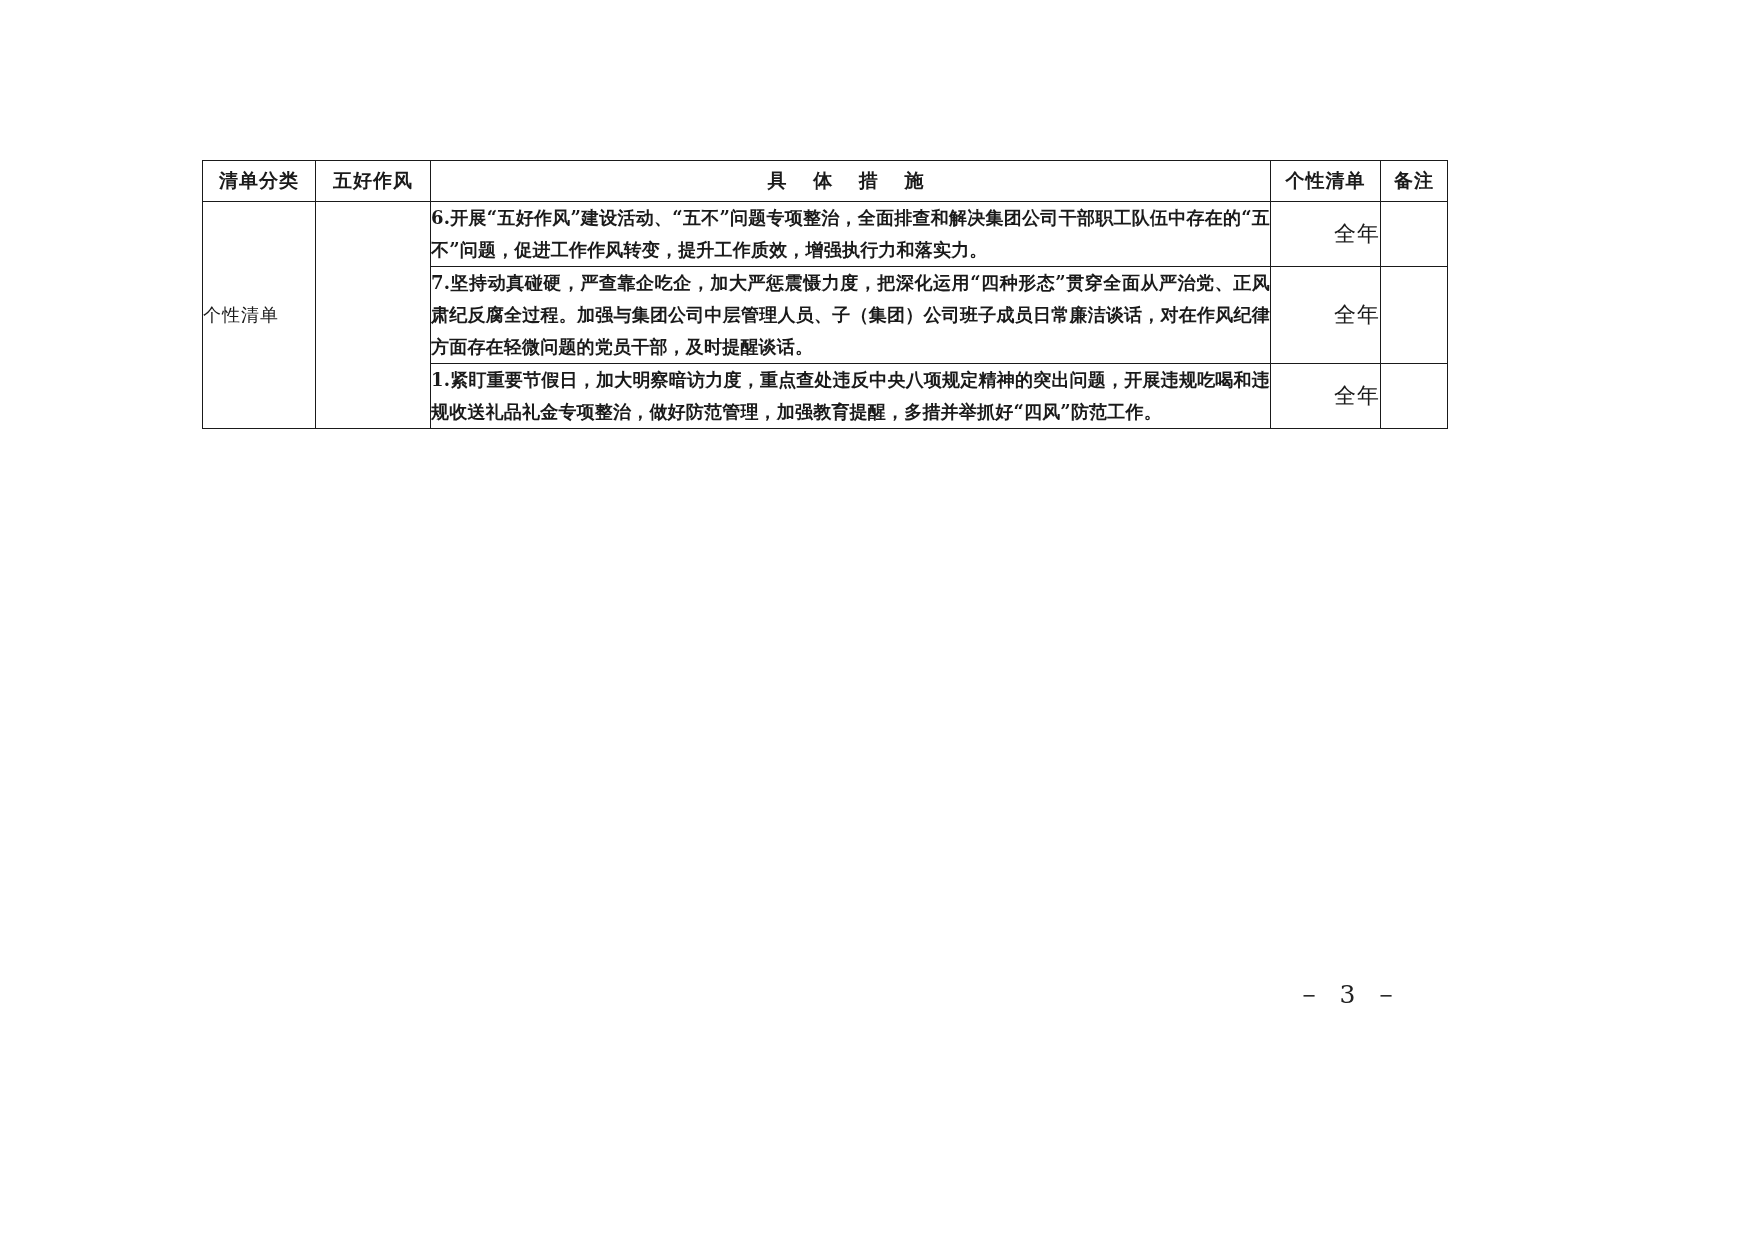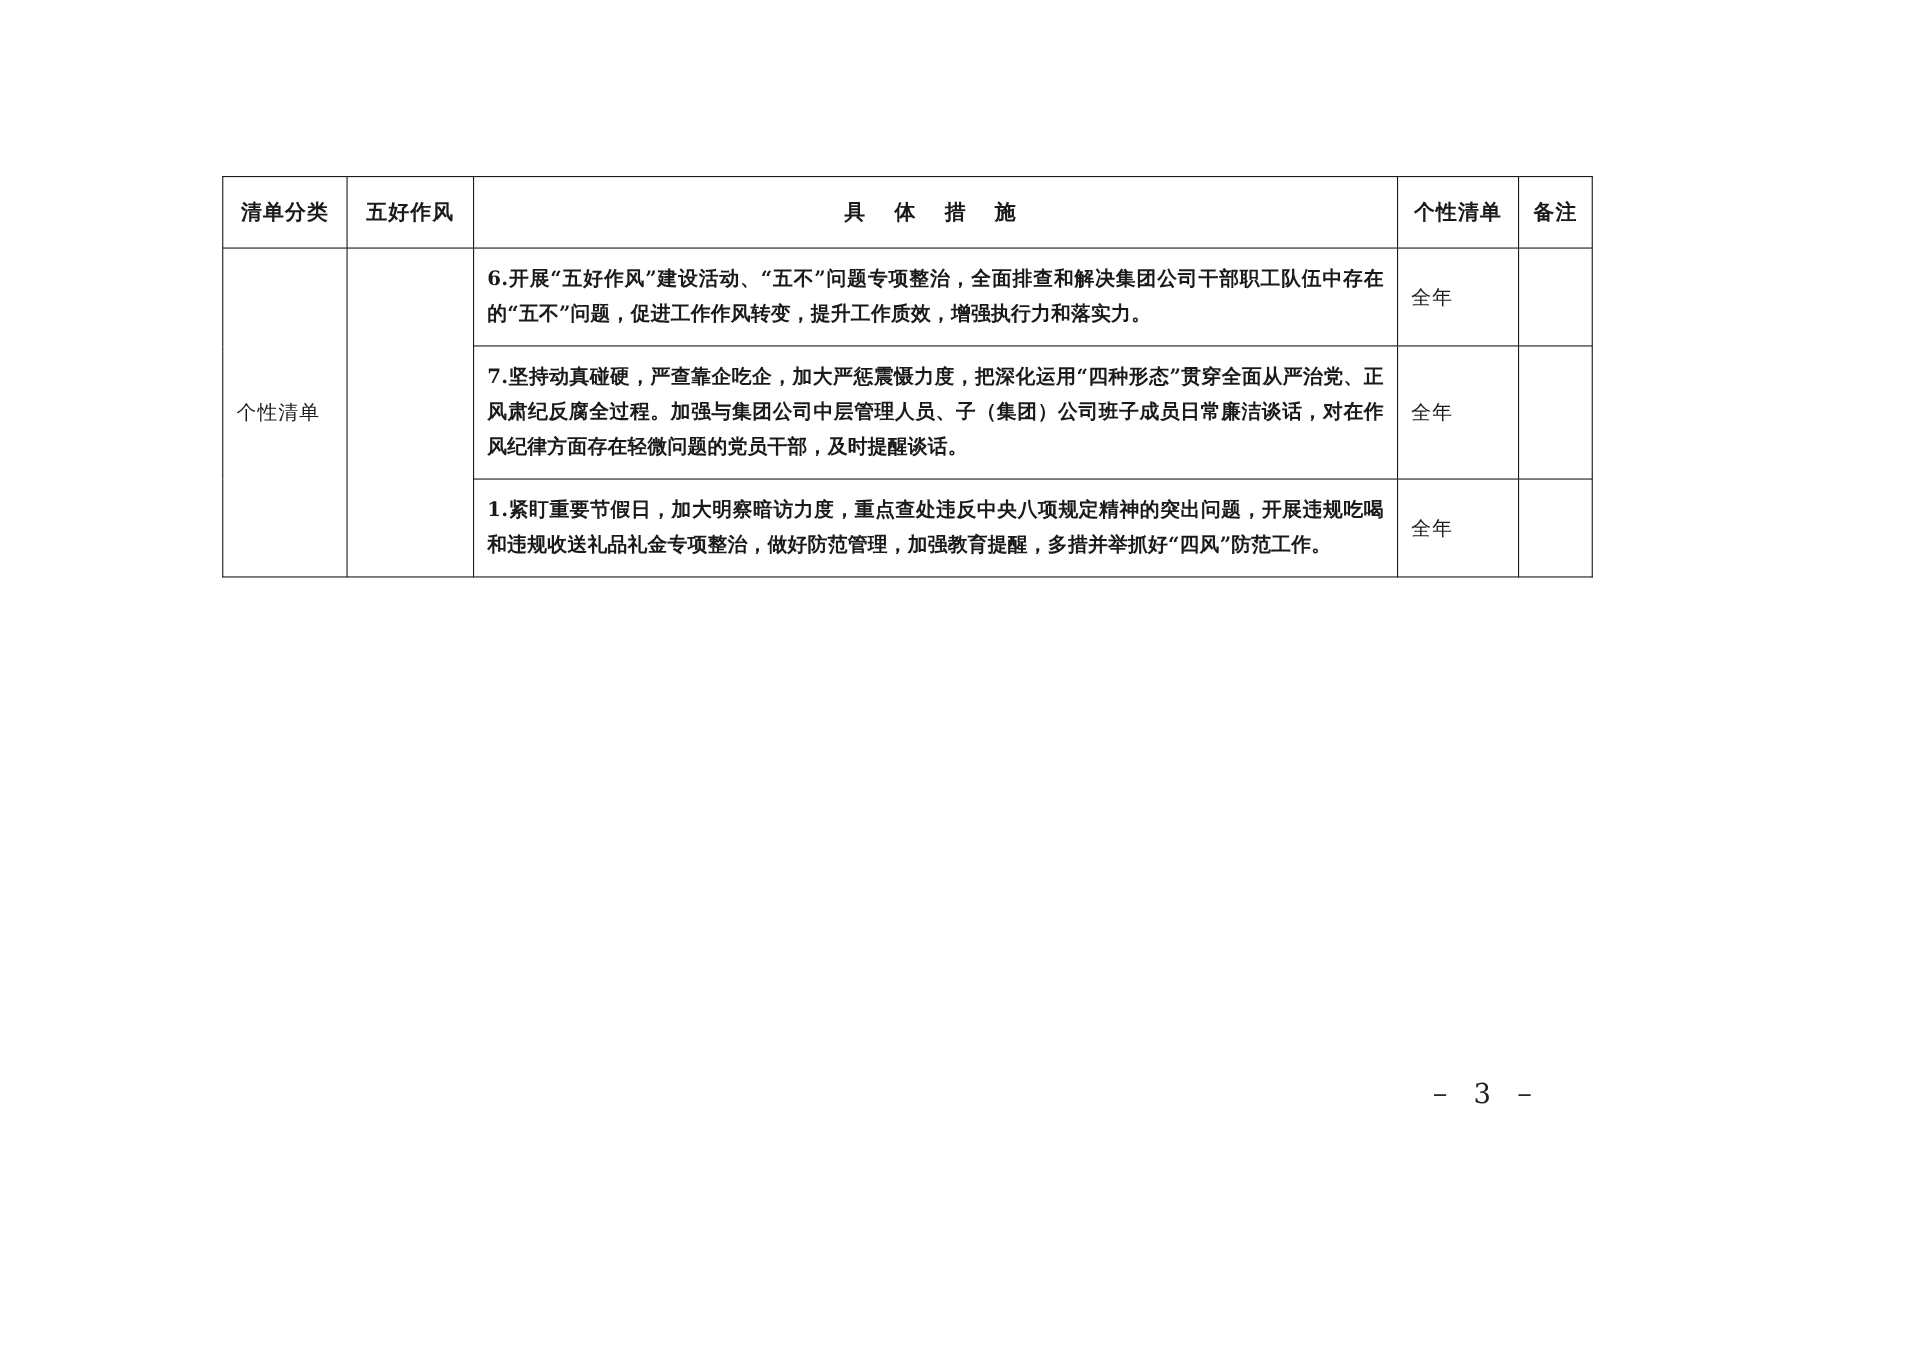--- a/index.html
+++ b/index.html
@@ -26,21 +26,21 @@
     position: absolute;
     left: 202px;
     top: 160px;
     width: 1245px;
     border-collapse: collapse;
     table-layout: fixed;
   }
   .doc-table td, .doc-table th {
     border: 1px solid #1a1a1a;
     vertical-align: middle;
-    padding: 12px;
+    padding: 0;
   }
   .hdr-cell {
     text-align: center;
     font-weight: bold;
     font-size: 19px;
     height: 40px;
     letter-spacing: 1px;
     font-family: "DejaVu Serif", "Liberation Serif", serif;
   }
   .hdr-measures {
@@ -61,22 +61,22 @@
   .measure-cell {
     font-size: 18px;
     line-height: 32px;
     text-align: justify;
     text-justify: inter-ideograph;
     padding: 9px 8px 10px 6px;
     letter-spacing: 0.2px;
     font-weight: bold;
   }
   .deadline-cell {
-    text-align: left;
-    font-size: 18px;
+    text-align: right;
+    font-size: 22px;
     letter-spacing: 1px;
   }
   .remark-cell {
     text-align: center;
     font-size: 18px;
   }
   .row-6 .measure-cell { height: 62px; }
   .row-7 .measure-cell { height: 96px; margin-top: 40px; }
   .row-8 .measure-cell { height: 62px; }
 

